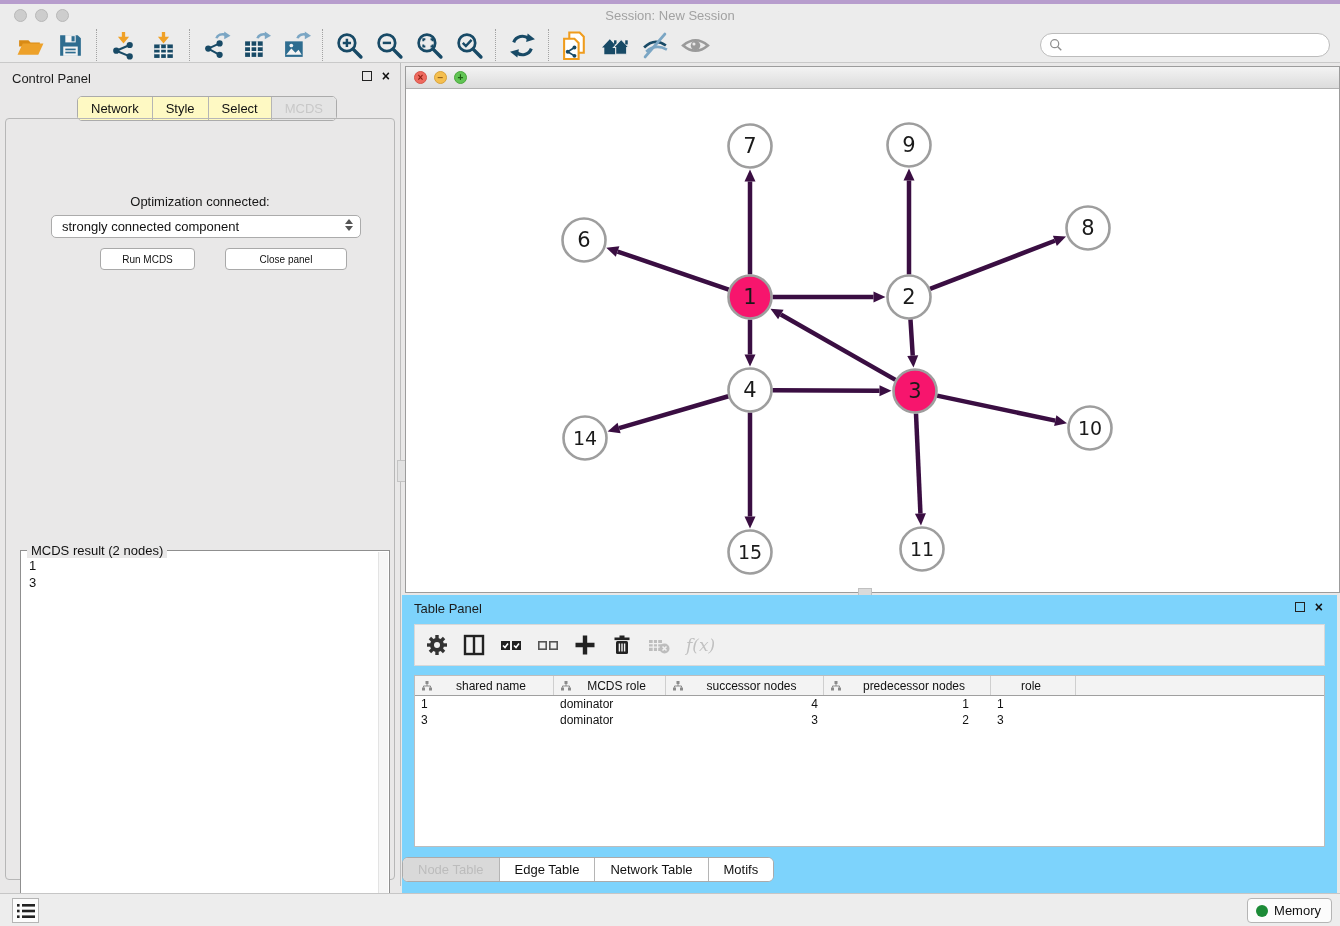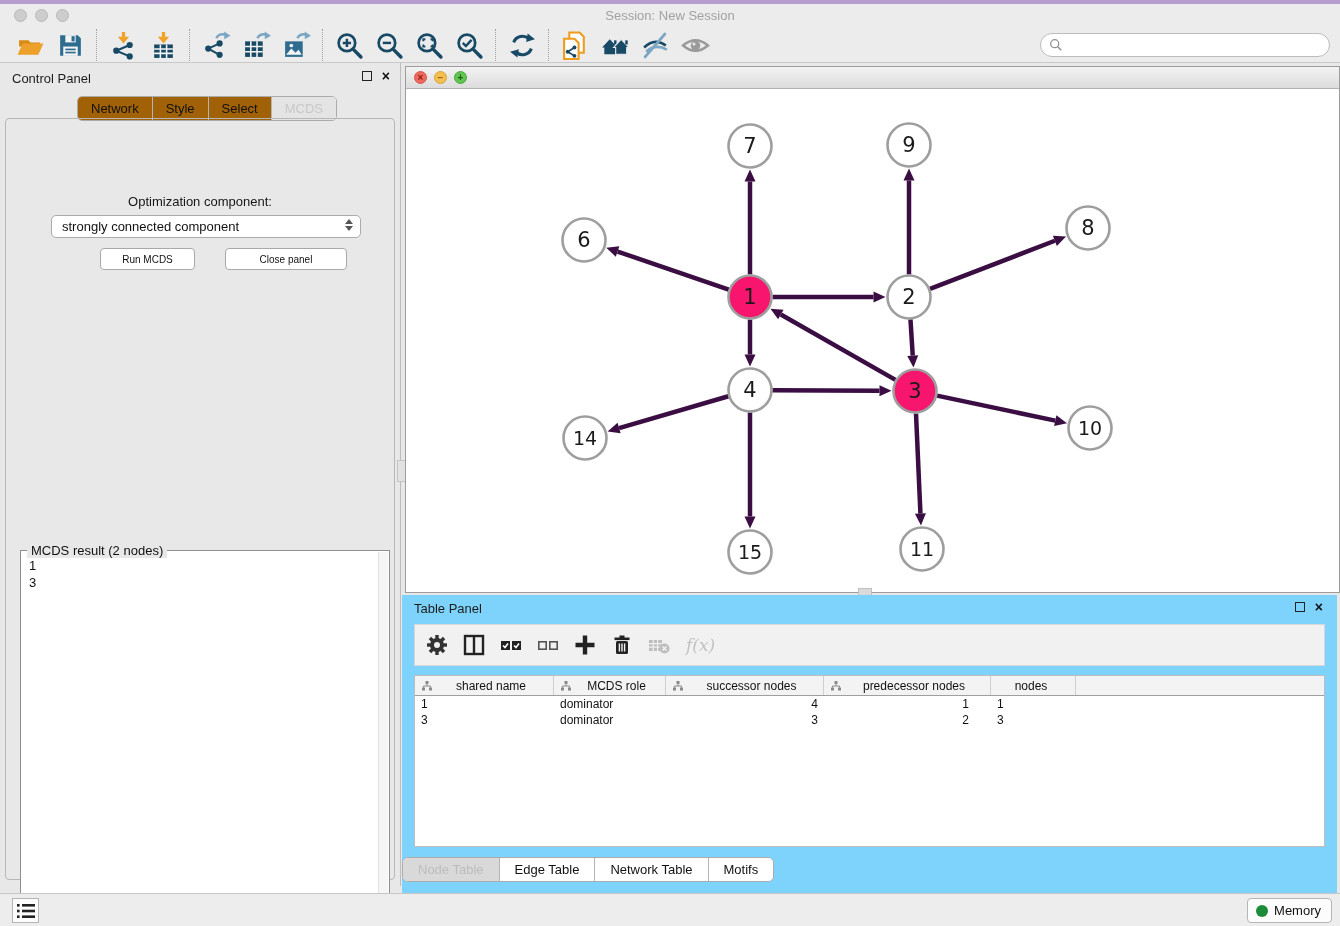--- a/index.html
+++ b/index.html
@@ -29,21 +29,21 @@
 
   
   .control-panel { position:absolute; left:0; top:63px; width:400px; height:823px; background:#e9e8e8; }
   .panel-head { position:absolute; left:0; top:0; width:100%; height:30px; }
   .panel-head .ptitle { position:absolute; left:12px; top:8px; font-size:13px; color:#1c1c1c; }
   .panel-head .pbtns { position:absolute; right:10px; top:8px; display:flex; gap:10px; align-items:center; }
   .float-box { width:10px; height:10px; border:1.5px solid #222; background:transparent; }
   .close-x { font-size:14px; font-weight:bold; color:#111; line-height:10px; }
 
   .cp-tabs { position:absolute; left:77px; top:33px; display:flex; border:1px solid #ababab; border-radius:5px; overflow:hidden; background:#fff; }
-  .cp-tab { padding:4px 13px; font-size:13px; color:#111; background:#a16207; border-right:1px solid #b5b5b5; }
+  .cp-tab { padding:4px 13px; font-size:13px; color:#111; background:#fef9c3; border-right:1px solid #b5b5b5; }
   .cp-tab:last-child { border-right:none; }
   .cp-tab.disabled-selected { background:#e4e4e4; color:#c8c8c8; }
 
   .cp-body { position:absolute; left:5px; top:55px; width:390px; height:762px; border:1px solid #b7b7b7; border-radius:4px; }
   .opt-label { position:absolute; left:0; width:100%; top:75px; text-align:center; font-size:13px; color:#161616; }
   .combo { position:absolute; left:45px; top:96px; width:310px; height:23px; background:#fff; border:1px solid #ababab;
            border-radius:5px; display:flex; align-items:center; font-size:13px; color:#111; padding-left:10px; }
   .combo .stepper { position:absolute; right:7px; top:3px; display:flex; flex-direction:column; gap:2px; }
   .combo .stepper i { width:0; height:0; border-left:4px solid transparent; border-right:4px solid transparent; display:block; }
   .combo .stepper .up { border-bottom:5px solid #555; }
@@ -397,21 +397,21 @@
         <span class="close-x">×</span>
       </span>
     </div>
     <div class="cp-tabs">
       <span class="cp-tab">Network</span>
       <span class="cp-tab">Style</span>
       <span class="cp-tab">Select</span>
       <span class="cp-tab disabled-selected">MCDS</span>
     </div>
     <div class="cp-body">
-      <div class="opt-label">Optimization component:</div>
+      <div class="opt-label">Optimization connected:</div>
       <div class="combo">
         <span>strongly connected component</span>
         <span class="stepper">
             <i class="up"></i>
             <i class="dn"></i>
           </span>
       </div>
       <div class="cp-btn btn-run">Run MCDS</div>
       <div class="cp-btn btn-close">Close panel</div>
       <div class="result-group">
@@ -562,21 +562,21 @@
             </svg>
             <span class="hlabel">successor nodes</span>
           </div>
           <div class="dt-hcell" style="width: 167px;">
             <svg width="12" height="12">
               <use href="#sym-tree"></use>
             </svg>
             <span class="hlabel">predecessor nodes</span>
           </div>
           <div class="dt-hcell" style="width: 85px;">
-            <span class="hlabel">nodes</span>
+            <span class="hlabel">role</span>
           </div>
           <div class="dt-hfill"></div>
         </div>
       <div id="table-rows">
           <div class="dt-row">
             <div class="dt-cell" style="width: 139px;">1</div>
             <div class="dt-cell" style="width: 112px;">dominator</div>
             <div class="dt-cell al-r" style="width: 158px;">4</div>
             <div class="dt-cell al-r" style="padding-right: 22px; width: 167px;">1</div>
             <div class="dt-cell" style="width: 85px;">1</div>

